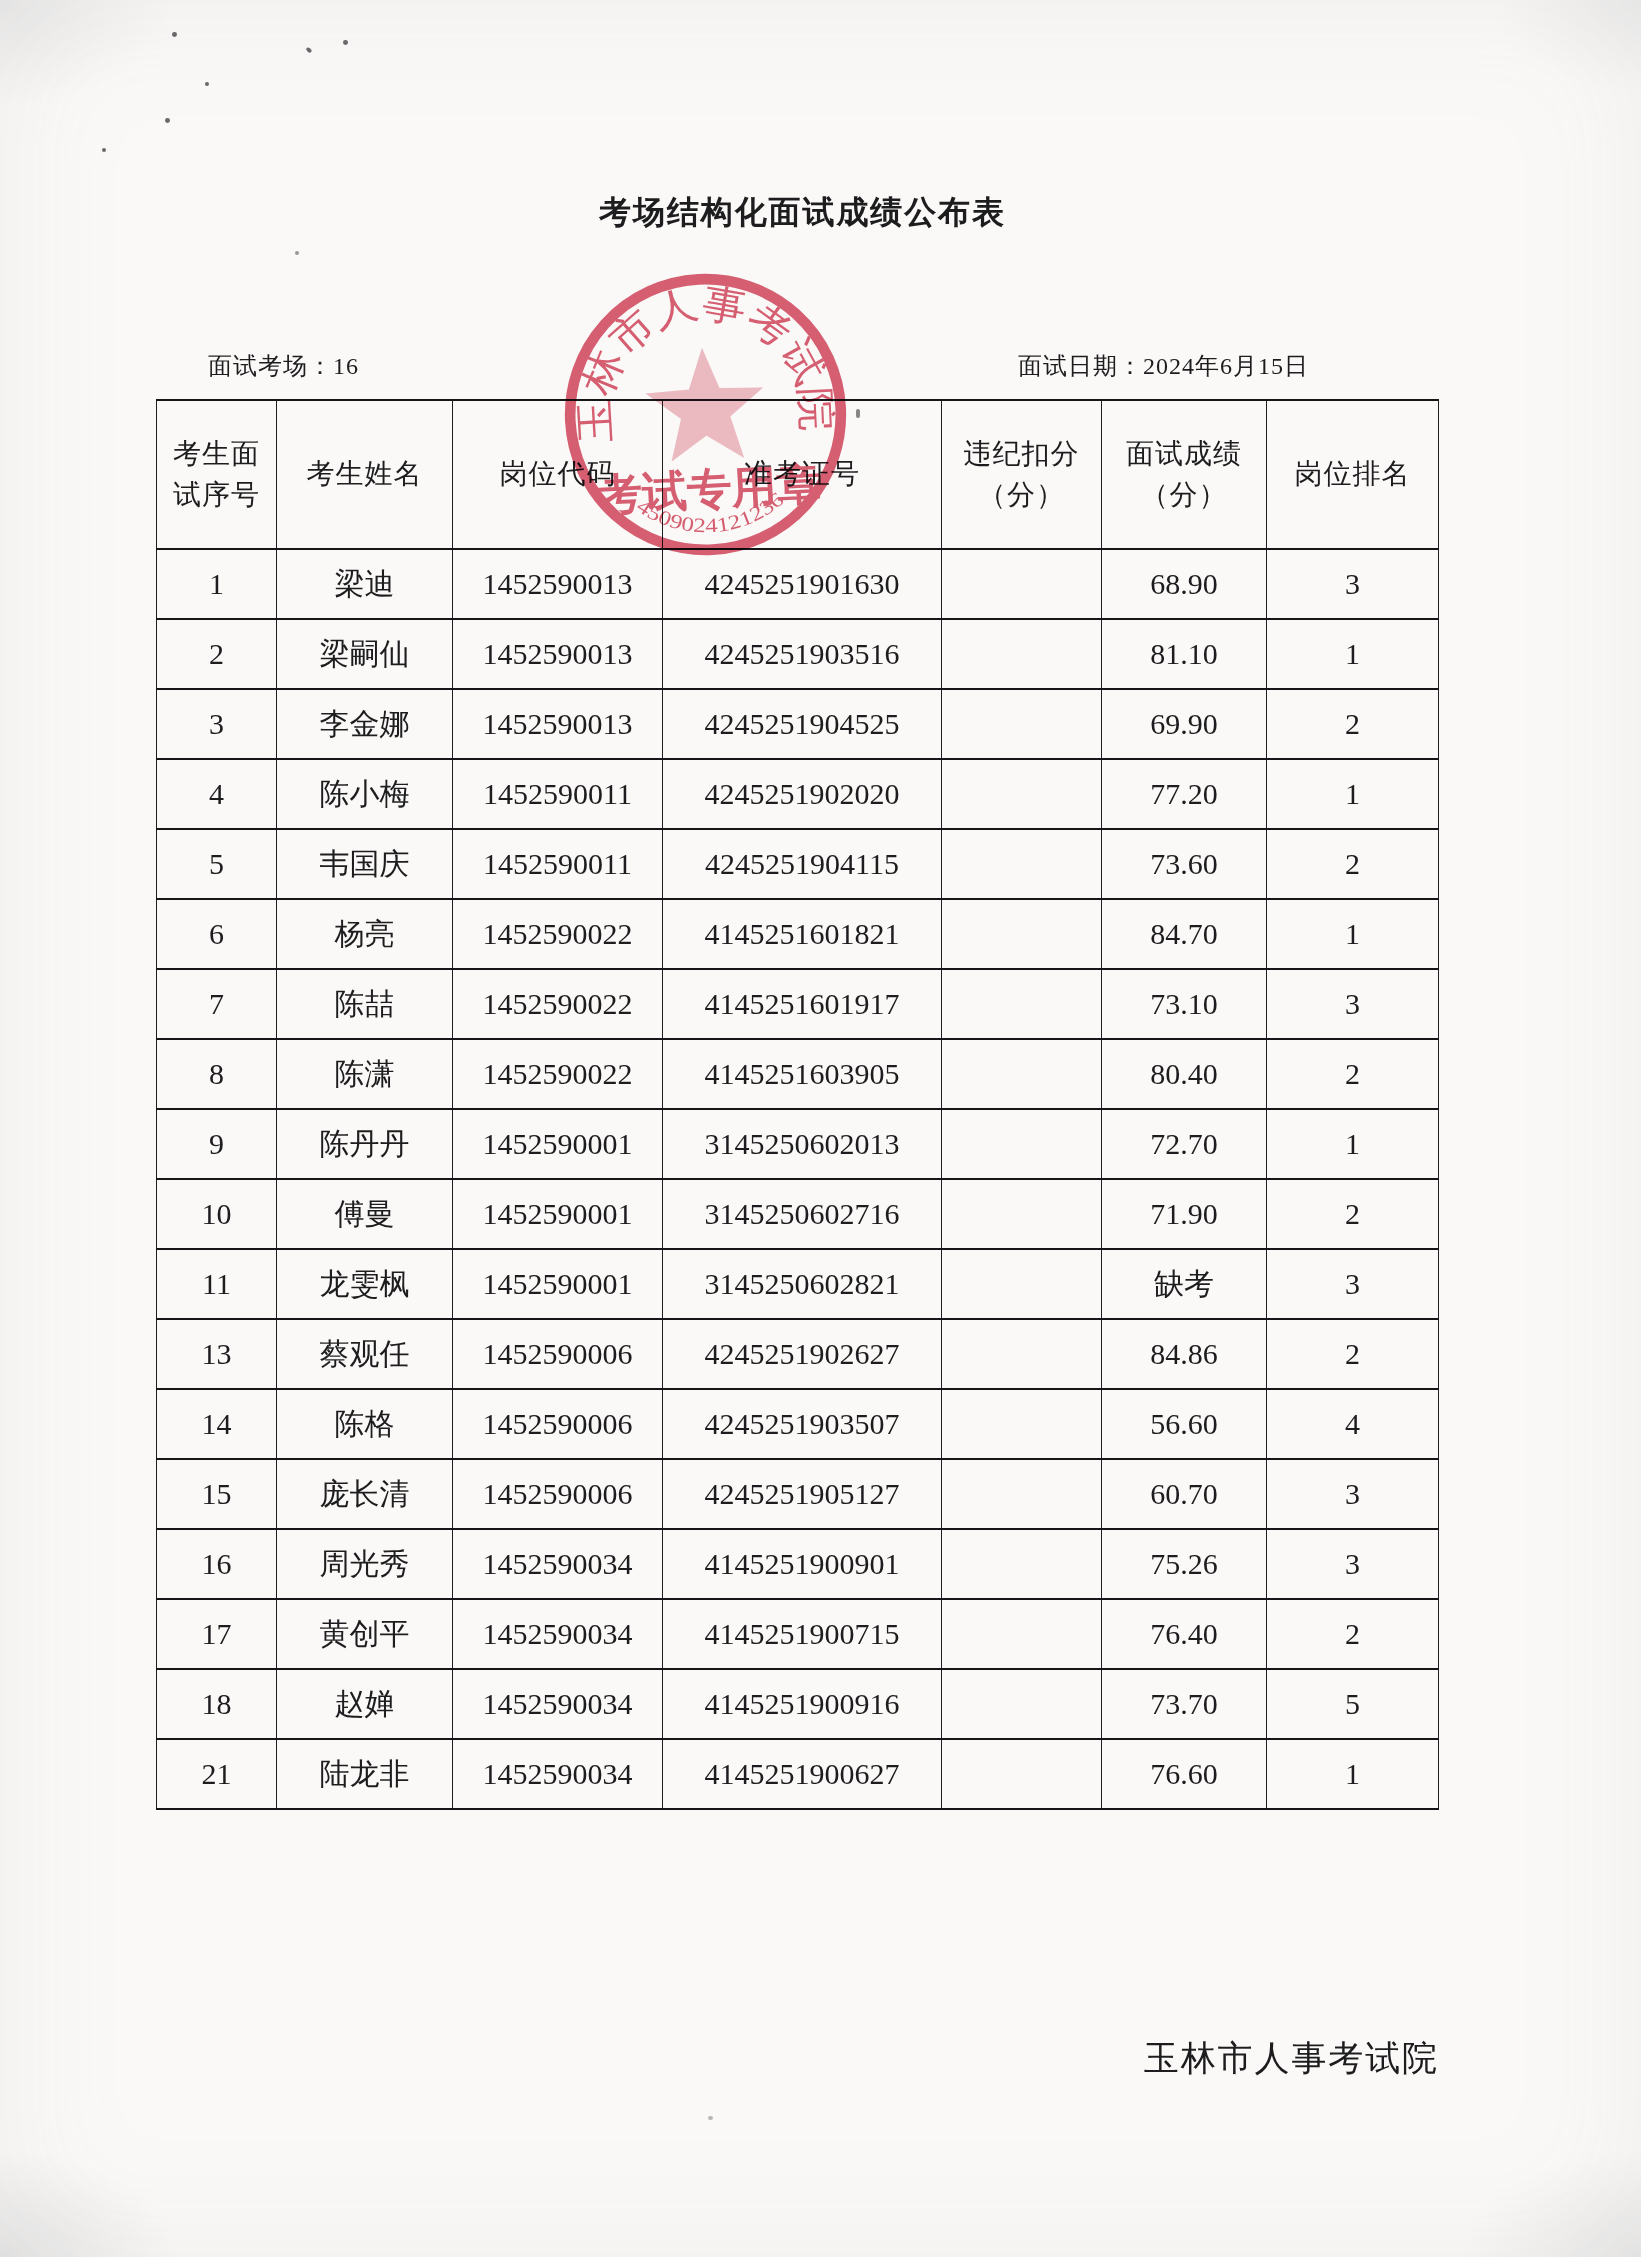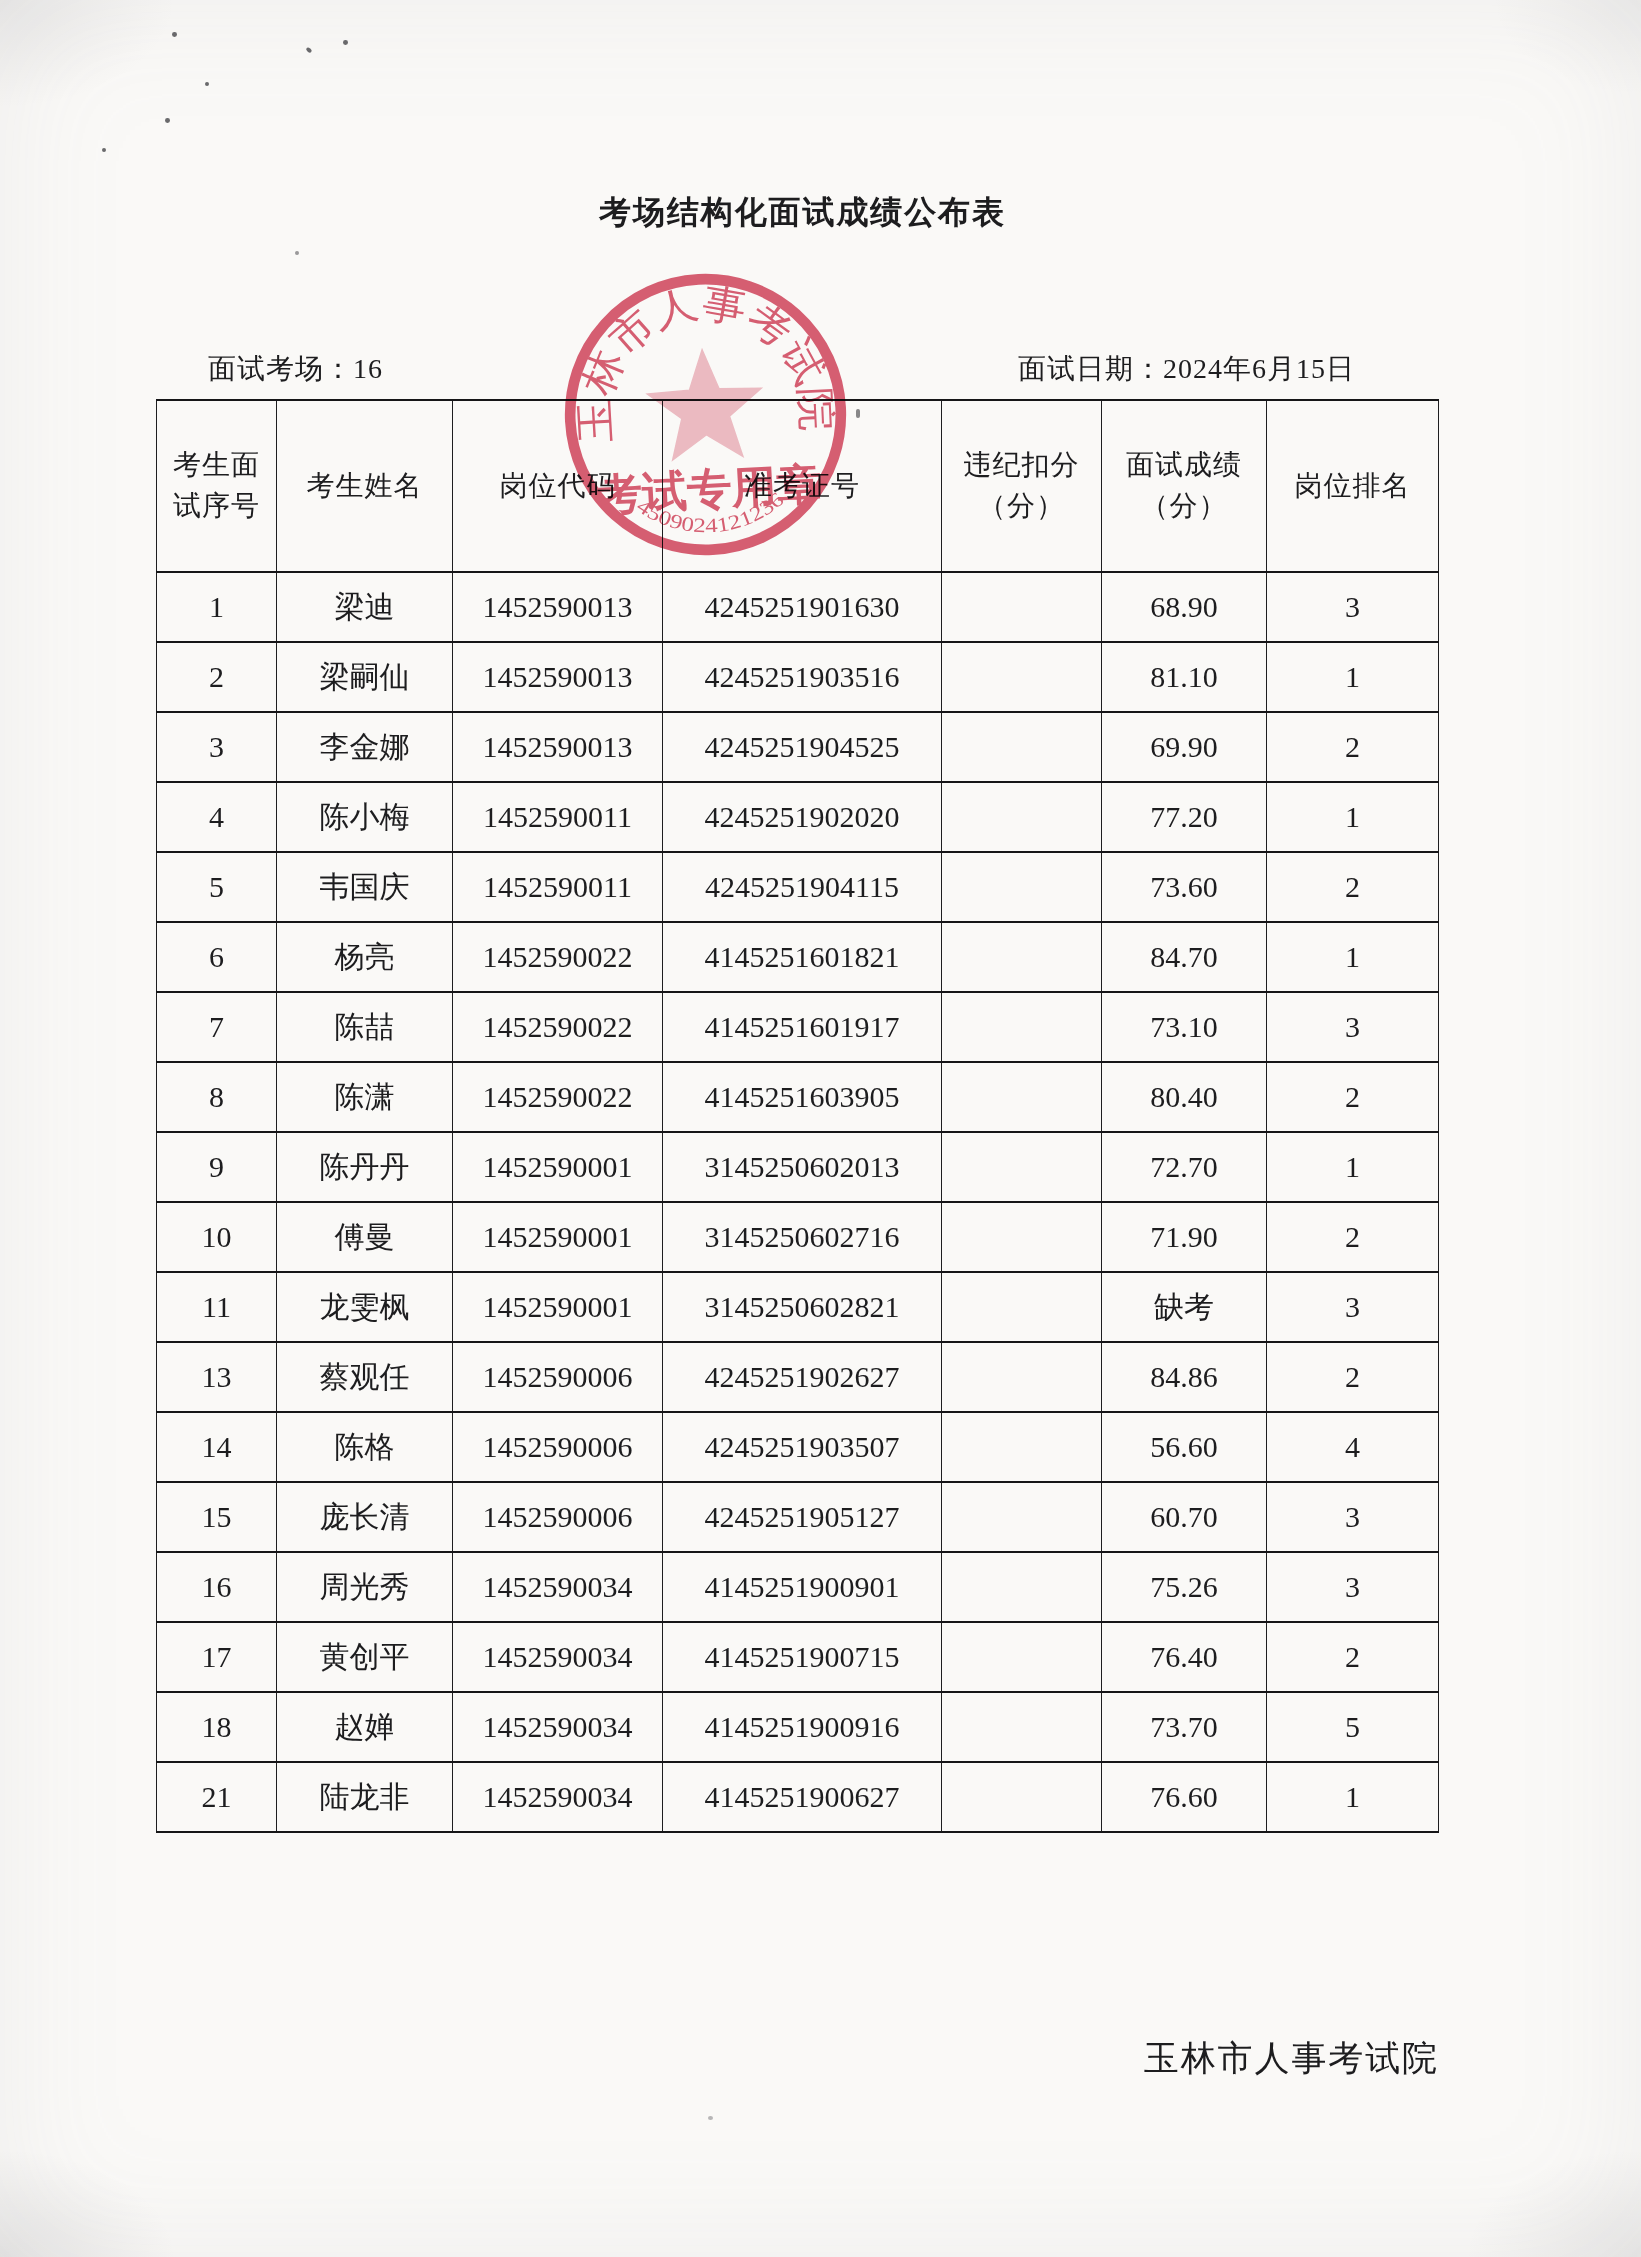--- a/index.html
+++ b/index.html
@@ -16,37 +16,37 @@
     box-shadow: inset 0 0 135px rgba(140,140,145,.10);
     overflow:hidden;
     font-family:"Liberation Serif","DejaVu Serif",serif;
     color:#1d1d1f;
   }
   .title{
     position:absolute; left:1px; top:191px; width:1603px;
     margin:0; text-align:center;
     font-size:32px; font-weight:bold; letter-spacing:1.9px;
   }
-  .meta{position:absolute; top:350px; font-size:28px; letter-spacing:1px;}
+  .meta{position:absolute; top:350px; font-size:24px; letter-spacing:1px;}
   .venue{left:208px;}
   .date{left:1018px;}
   table.scores{
     position:absolute; left:156px; top:399px;
     width:1282px; table-layout:fixed;
     border-collapse:collapse;
   }
   table.scores th, table.scores td{
     border-left:1.9px solid #1e1e20;
     border-right:1.9px solid #1e1e20;
     border-top:2.9px solid #161618;
     border-bottom:2.9px solid #161618;
     text-align:center; vertical-align:middle;
     padding:0; overflow:hidden;
   }
-  table.scores thead tr{height:172px;}
+  table.scores thead tr{height:149px;}
   table.scores thead th{
     font-weight:normal; font-size:28px;
     line-height:1.45; white-space:pre-line; letter-spacing:1px;
   }
   table.scores tbody tr{height:70px;}
   table.scores tbody td{font-size:30px;}
   .footer{
     position:absolute; top:2035px; left:0; width:1439px;
     text-align:right; font-size:35px; letter-spacing:1.9px;
   }

